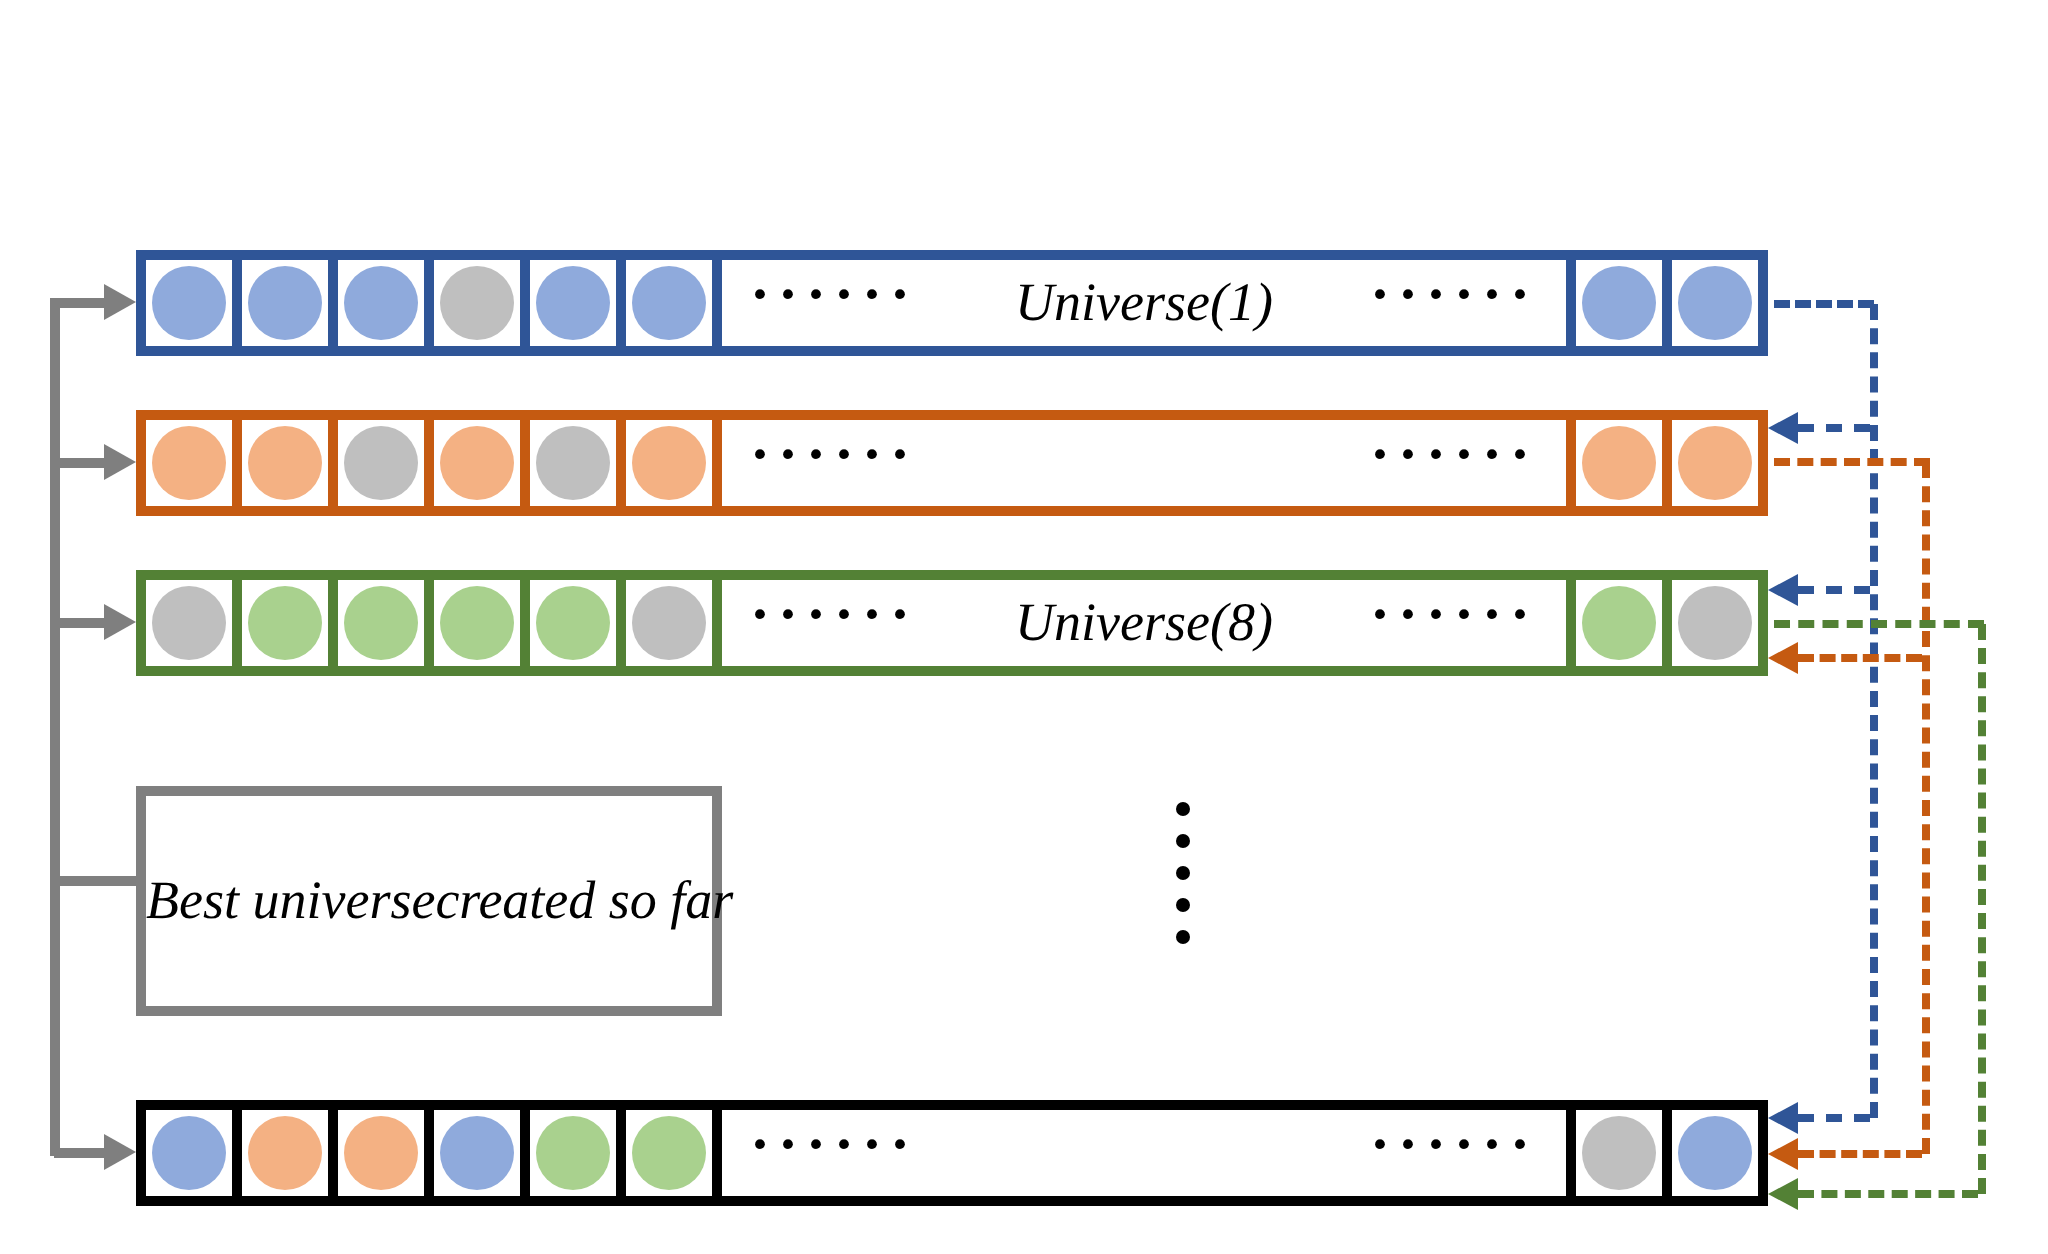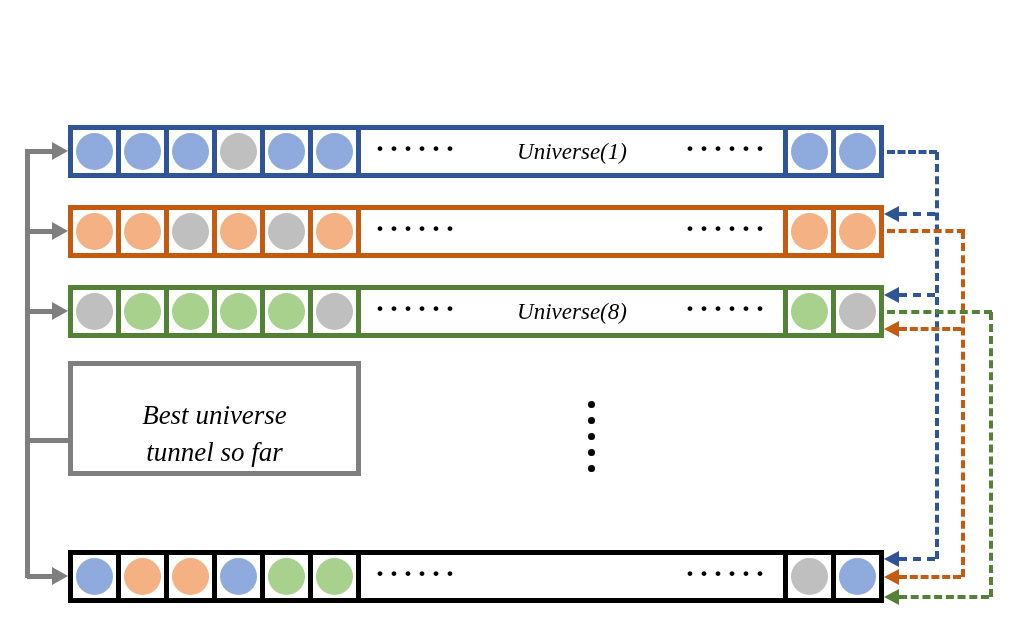--- a/index.html
+++ b/index.html
@@ -41,27 +41,27 @@
   }
   .circle { width:37px; height:37px; border-radius:50%; }
   .cell-mid {
     flex:1 1 auto; background:#fff; display:flex; align-items:center;
     justify-content:space-between; padding:0 14px;
   }
   .ellipsis {
     font-size:30px; font-weight:bold; letter-spacing:4px; color:#000;
     line-height:1; transform:translateY(-4px); font-style:normal;
   }
-  .universe-label { font-style:italic; font-size:23px; color:#000; white-space:nowrap; }
+  .universe-label { font-style:italic; font-size:27px; color:#000; white-space:nowrap; }
 
   
   .best-box {
-    position:absolute; left:68px; top:361px; width:283px; height:105px;
-    border:5px solid var(--gray); display:flex; flex-direction:column;
-    align-items:center; justify-content:flex-end;
+    position:absolute; left:68px; top:393px; width:283px; height:105px;
+    border:5px solid var(--gray); display:flex; flex-direction:row;
+    align-items:center; justify-content:space-between;
   }
   .best-line { font-style:italic; font-size:27px; line-height:37px; color:#000; white-space:nowrap; }
 
   
   .vdots { position:absolute; left:588px; top:401px; display:flex; flex-direction:column; gap:9px; }
   .vdot { width:7px; height:7px; border-radius:50%; background:#000; }
 
   
   .gray-line { position:absolute; background:var(--gray); }
   .arrow-right {
@@ -211,21 +211,21 @@
           <div class="circle" style="background: rgb(191, 191, 191);"></div>
         </div>
         <div class="cell">
           <div class="circle" style="background: rgb(143, 170, 220);"></div>
         </div>
       </div>
     </div>
 
   <div class="best-box">
     <div class="best-line">Best universe</div>
-    <div class="best-line">tunnel so far</div>
+    <div class="best-line">created so far</div>
   </div>
 
   <div class="vdots" id="vdots">
       <div class="vdot"></div>
       <div class="vdot"></div>
       <div class="vdot"></div>
       <div class="vdot"></div>
       <div class="vdot"></div>
     </div>
 

